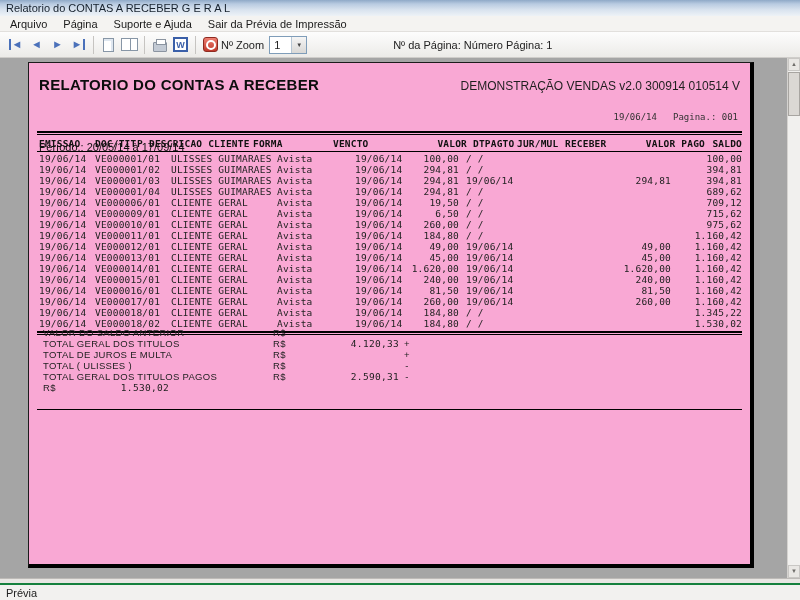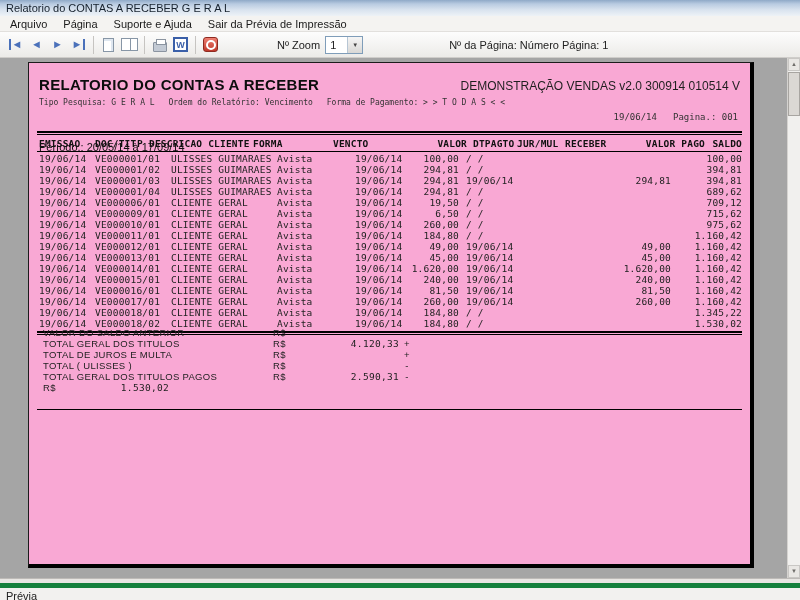--- a/index.html
+++ b/index.html
@@ -33,21 +33,21 @@
   .icon-print { width:14px; height:10px; background:#c3cad4; border:1px solid #8b94a0;
     border-radius:1px; position:relative; margin-top:4px; }
   .icon-print::before { content:""; position:absolute; left:2px; top:-4px; width:8px; height:4px;
     background:#fff; border:1px solid #8b94a0; }
   .icon-word { width:15px; height:15px; background:#fff; border:2px solid #3a5fa8;
     display:flex; align-items:center; justify-content:center;
     font-size:9px; font-weight:bold; color:#3a5fa8; }
   .icon-exit { width:15px; height:15px; background:linear-gradient(#ee7f72,#c0392b);
     border:1px solid #8e2a20; border-radius:3px; display:flex; align-items:center; justify-content:center; }
   .icon-exit::before { content:""; width:6px; height:6px; border:2px solid #fff; border-radius:50%; }
-  .zoom-label { margin-left:56px; }
+  .zoom-label { }
   .zoom-combo { display:flex; margin-left:5px; width:38px; height:18px;
     border:1px solid #7f9db9; background:#fff; }
   .zoom-combo .val { flex:1; padding-left:4px; line-height:16px; font-size:11px; }
   .zoom-combo .btn { width:15px; background:linear-gradient(#f5f5f5,#d9d8d6);
     border-left:1px solid #b7c6d4; display:flex; align-items:center; justify-content:center;
     font-size:6px; color:#444; }
   .page-info { margin-left:86px; }
 
   
   .preview { position:absolute; top:58px; left:0; right:0; bottom:22px; background:#a5a5a5; }
@@ -100,21 +100,21 @@
     border:1px solid #c9c7c4; color:#6f6d6a; font-size:6px; line-height:11px; text-align:center; }
   .sb-up { top:0; }
   .sb-down { bottom:0; }
   .sb-thumb { position:absolute; left:0; top:14px; width:12px; height:44px;
     background:#dbd8d4; border:1px solid #a8a5a1; }
 
   
   .strip { position:absolute; left:0; right:0; bottom:17px; height:5px;
     background:#e8e6e3; border-top:1px solid #bdbab7; }
   .statusbar { position:absolute; left:0; right:0; bottom:0; height:17px; background:#f2f1ef;
-    border-top:5px solid #15803d; font-size:11px; color:#222; line-height:16px; padding-left:6px; }
+    border-top:2px solid #15803d; font-size:11px; color:#222; line-height:16px; padding-left:6px; }
 </style>
 </head>
 <body>
 
 <div class="titlebar">
   <span>Relatorio do CONTAS A RECEBER G E R A L</span>
 </div>
 
 <div class="menubar">
   <span class="mi">Arquivo</span>
@@ -159,25 +159,20 @@
     <span class="val">1</span>
     <span class="btn">▼</span>
   </div>
   <span class="page-info">Nº da Página: Número Página: 1</span>
 </div>
 
 <div class="preview">
   <div class="doc">
     <div class="r-title">RELATORIO DO CONTAS A RECEBER</div>
     <div class="r-app">DEMONSTRAÇÃO VENDAS v2.0 300914 010514 V</div>
-    <div class="r-filters">
-      <span>Tipo Pesquisa: G E R A L</span>
-      <span>Ordem do Relatório: Vencimento</span>
-      <span>Forma de Pagamento: &gt; &gt; T O D A S &lt; &lt;</span>
-    </div>
     <div class="r-period">Período.: 20/05/14 à 17/09/14</div>
     <div class="r-dtpage">
       <span>19/06/14</span><span class="gap"></span><span>Pagina.: 001</span>
     </div>
     <div class="hr2" style="top:68px"></div>
     <div class="thead" id="thead">
         <span class="h-emissao">EMISSAO</span>
         <span class="h-doc">DOC/TIT</span>
         <span class="h-p">P</span>
         <span class="h-cliente">DESCRICAO CLIENTE</span>

